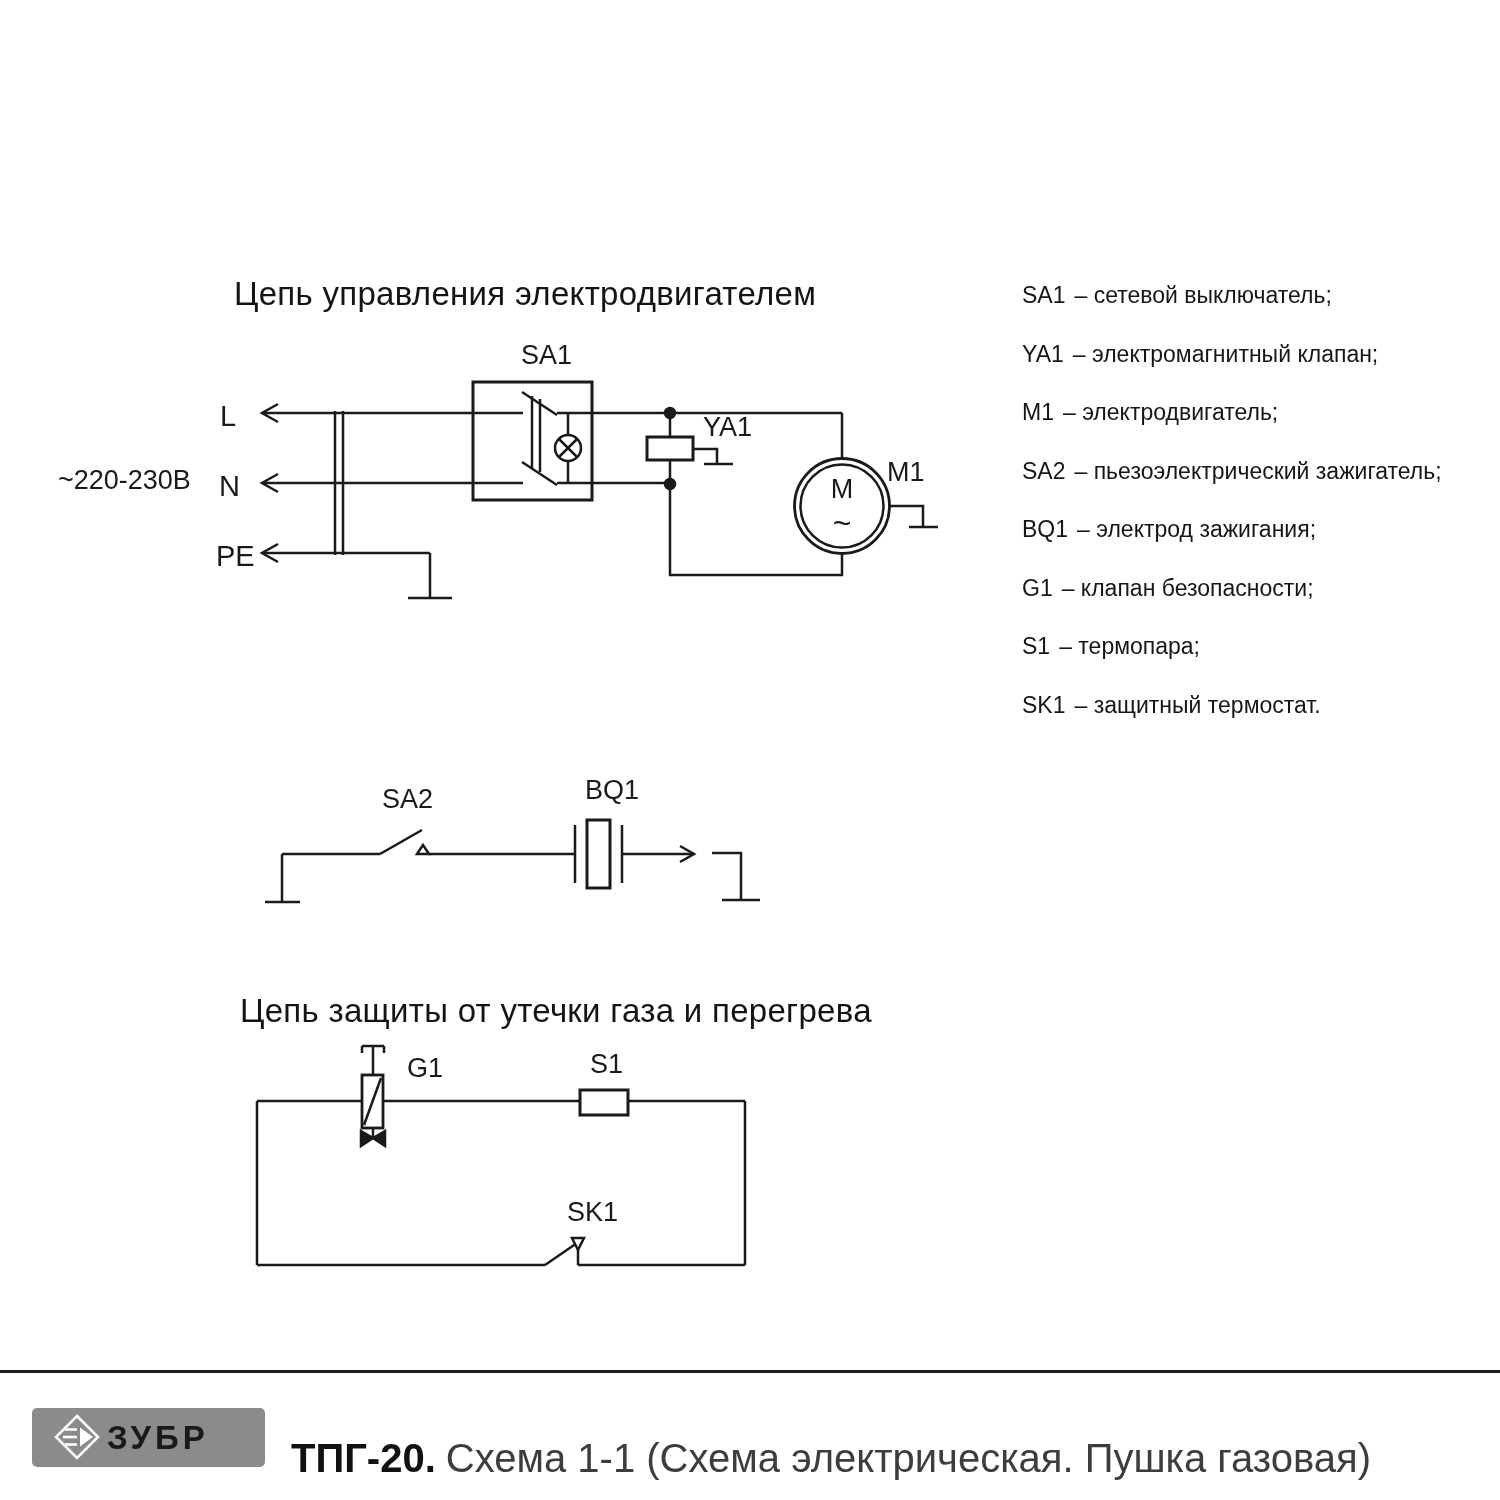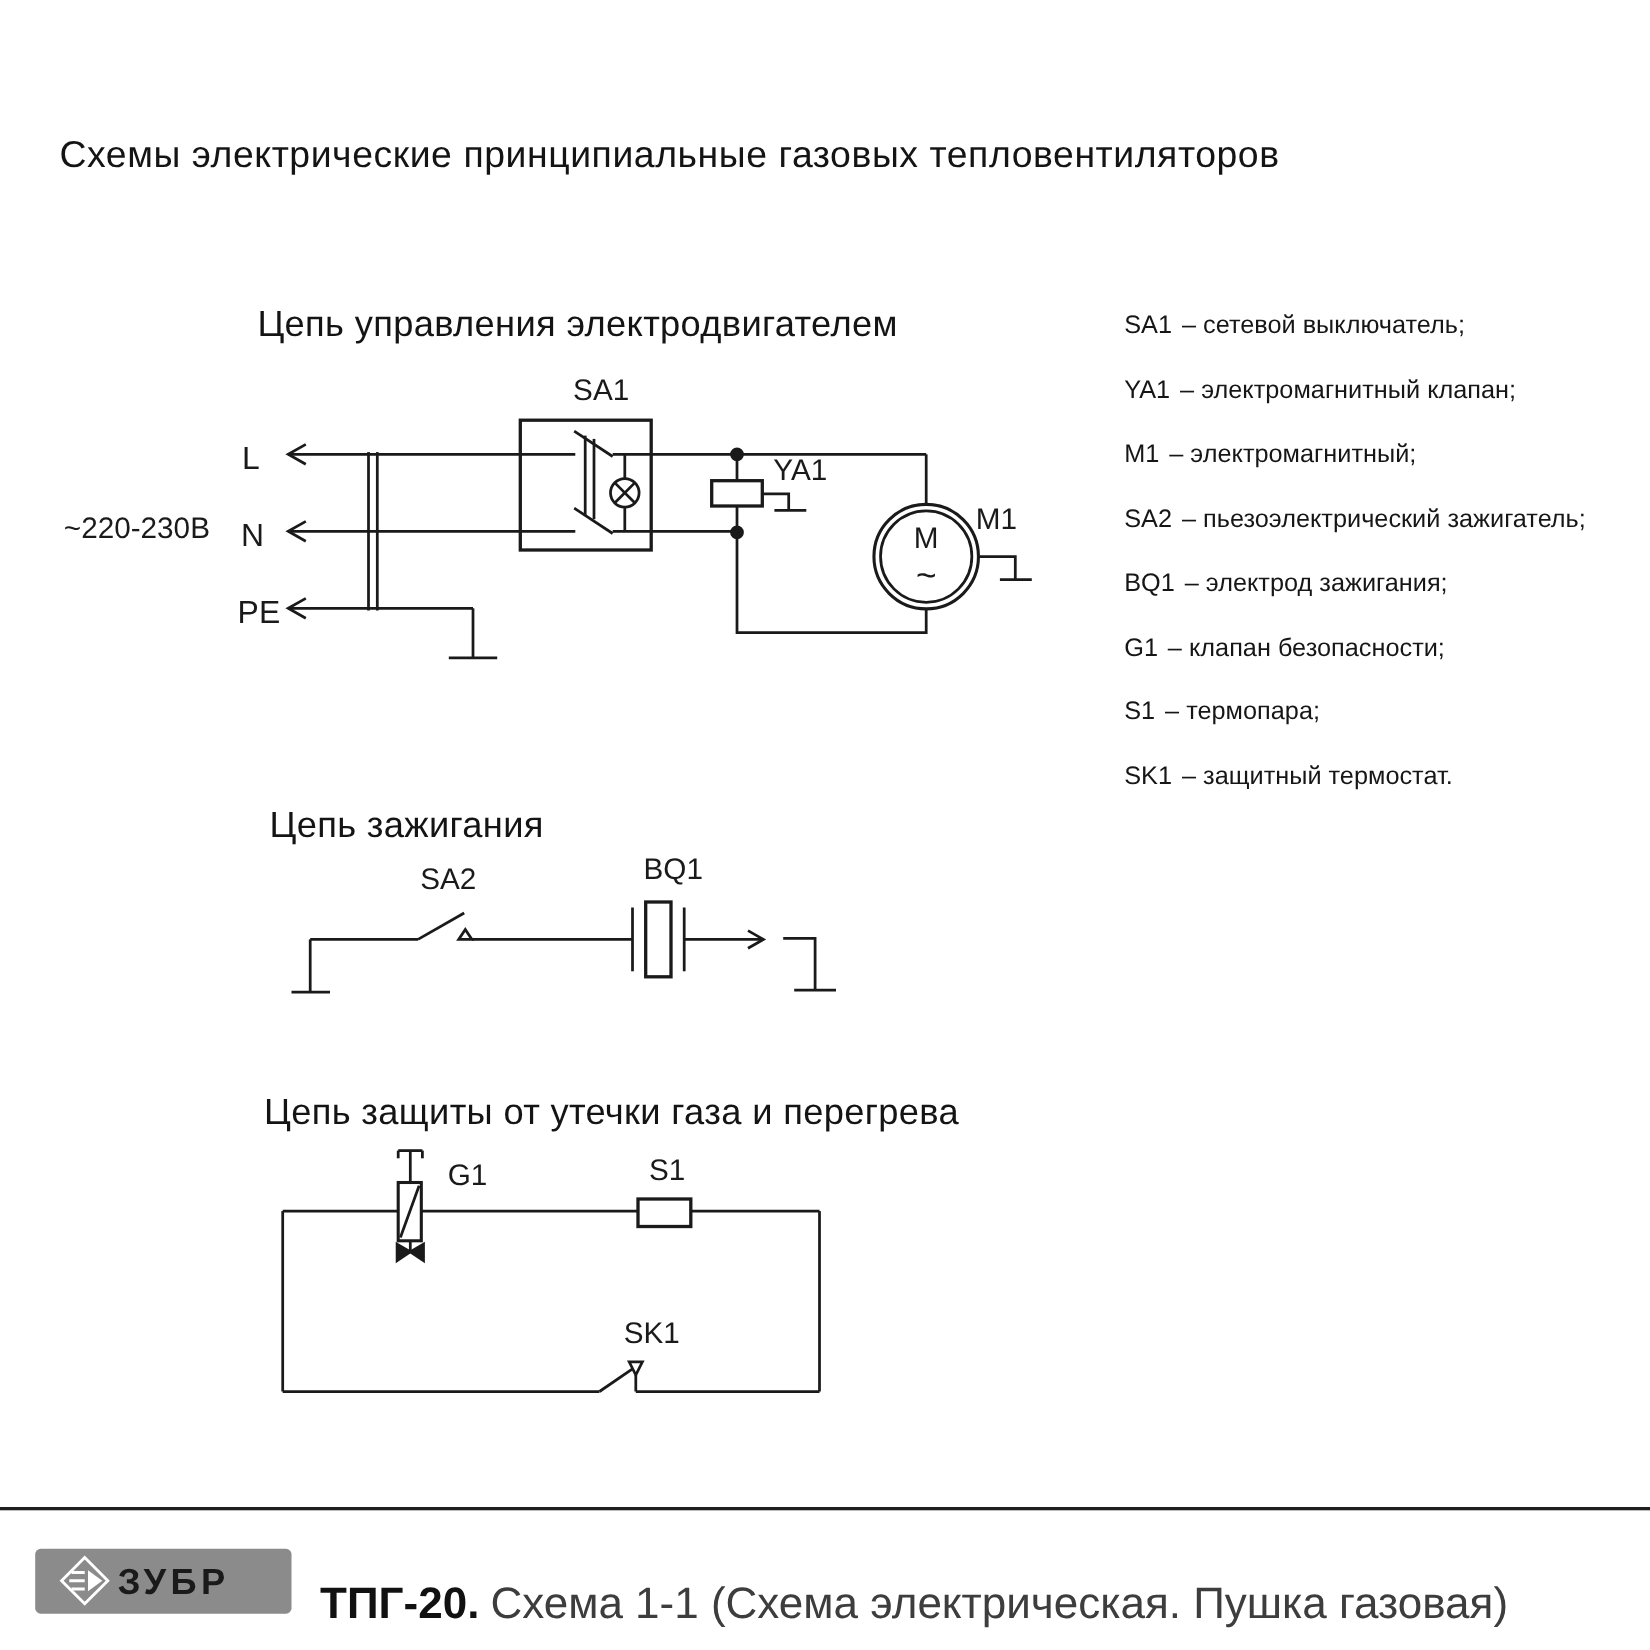--- a/index.html
+++ b/index.html
@@ -22,38 +22,36 @@
   .footer-text{left:291px;top:1436px;font-size:40px;white-space:nowrap;}
   .footer-text .model{font-weight:bold;color:#111;}
   .footer-text .caption{color:#3d3d3d;margin-left:10px;font-weight:normal;}
   svg text{font-family:"Liberation Sans",sans-serif;fill:#1a1a1a;}
 </style>
 </head>
 <body>
 
 <div class="canvas">
 
-  <div class="abs page-title">Схемы электрические принципиальные газовых тепловентиляторов</div>
 
   <div class="abs section-title st1">Цепь управления электродвигателем</div>
-  <div class="abs section-title st2">Цепь зажигания</div>
   <div class="abs section-title st3">Цепь защиты от утечки газа и перегрева</div>
 
   <ul class="abs legend">
     <li>
         <span class="code">SA1</span>
         <span>– сетевой выключатель;</span>
       </li>
     <li>
         <span class="code">YA1</span>
         <span>– электромагнитный клапан;</span>
       </li>
     <li>
         <span class="code">M1</span>
-        <span>– электромагнитный;</span>
+        <span>– электродвигатель;</span>
       </li>
     <li>
         <span class="code">SA2</span>
         <span>– пьезоэлектрический зажигатель;</span>
       </li>
     <li>
         <span class="code">BQ1</span>
         <span>– электрод зажигания;</span>
       </li>
     <li>

